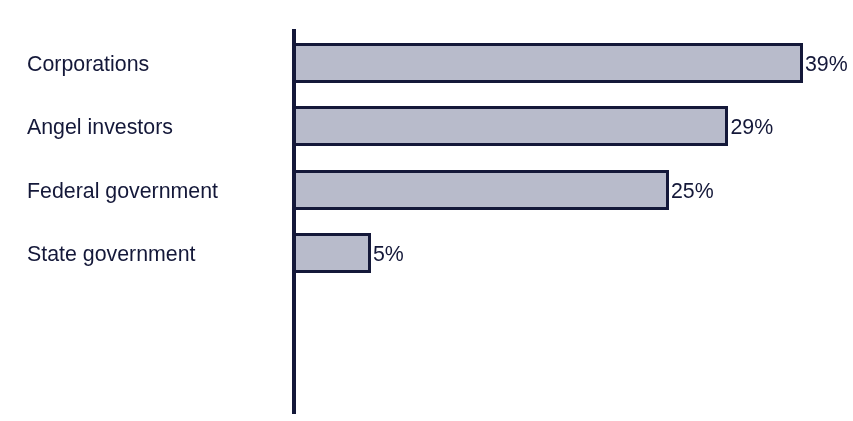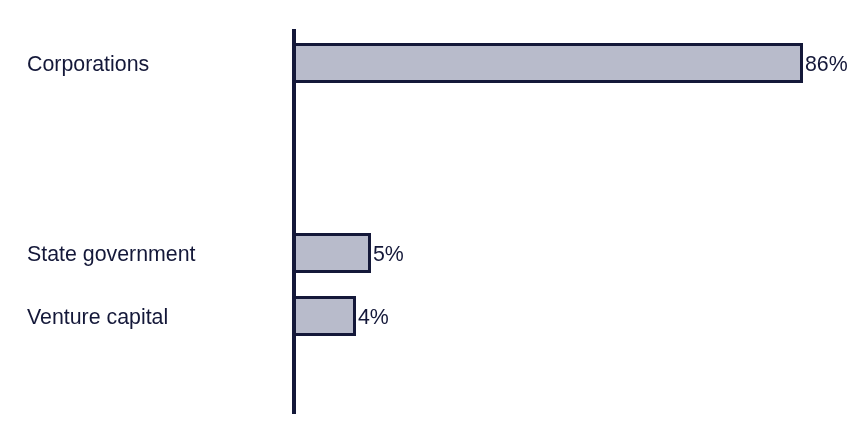--- a/index.html
+++ b/index.html
@@ -95,31 +95,36 @@
 </head>
 <body>
 
 <div id="chart">
 
   <div class="axis-spine"></div>
 
   <div class="row row-1">
     <span class="cat-label">Corporations</span>
     <div class="bar bar-34"></div>
-    <span class="bar-value val-34">86%</span>
+    <span class="bar-value val-34">39%</span>
   </div>
 
+  <div class="row row-2">
+    <span class="cat-label">Angel investors</span>
+    <div class="bar bar-29"></div>
+    <span class="bar-value val-29">29%</span>
+  </div>
 
+  <div class="row row-3">
+    <span class="cat-label">Federal government</span>
+    <div class="bar bar-25"></div>
+    <span class="bar-value val-25">25%</span>
+  </div>
 
   <div class="row row-4">
     <span class="cat-label">State government</span>
     <div class="bar bar-5"></div>
     <span class="bar-value val-5">5%</span>
   </div>
 
-  <div class="row row-5">
-    <span class="cat-label">Venture capital</span>
-    <div class="bar bar-4"></div>
-    <span class="bar-value val-4">4%</span>
-  </div>
 
 
 </div>
 
 </body></html>

